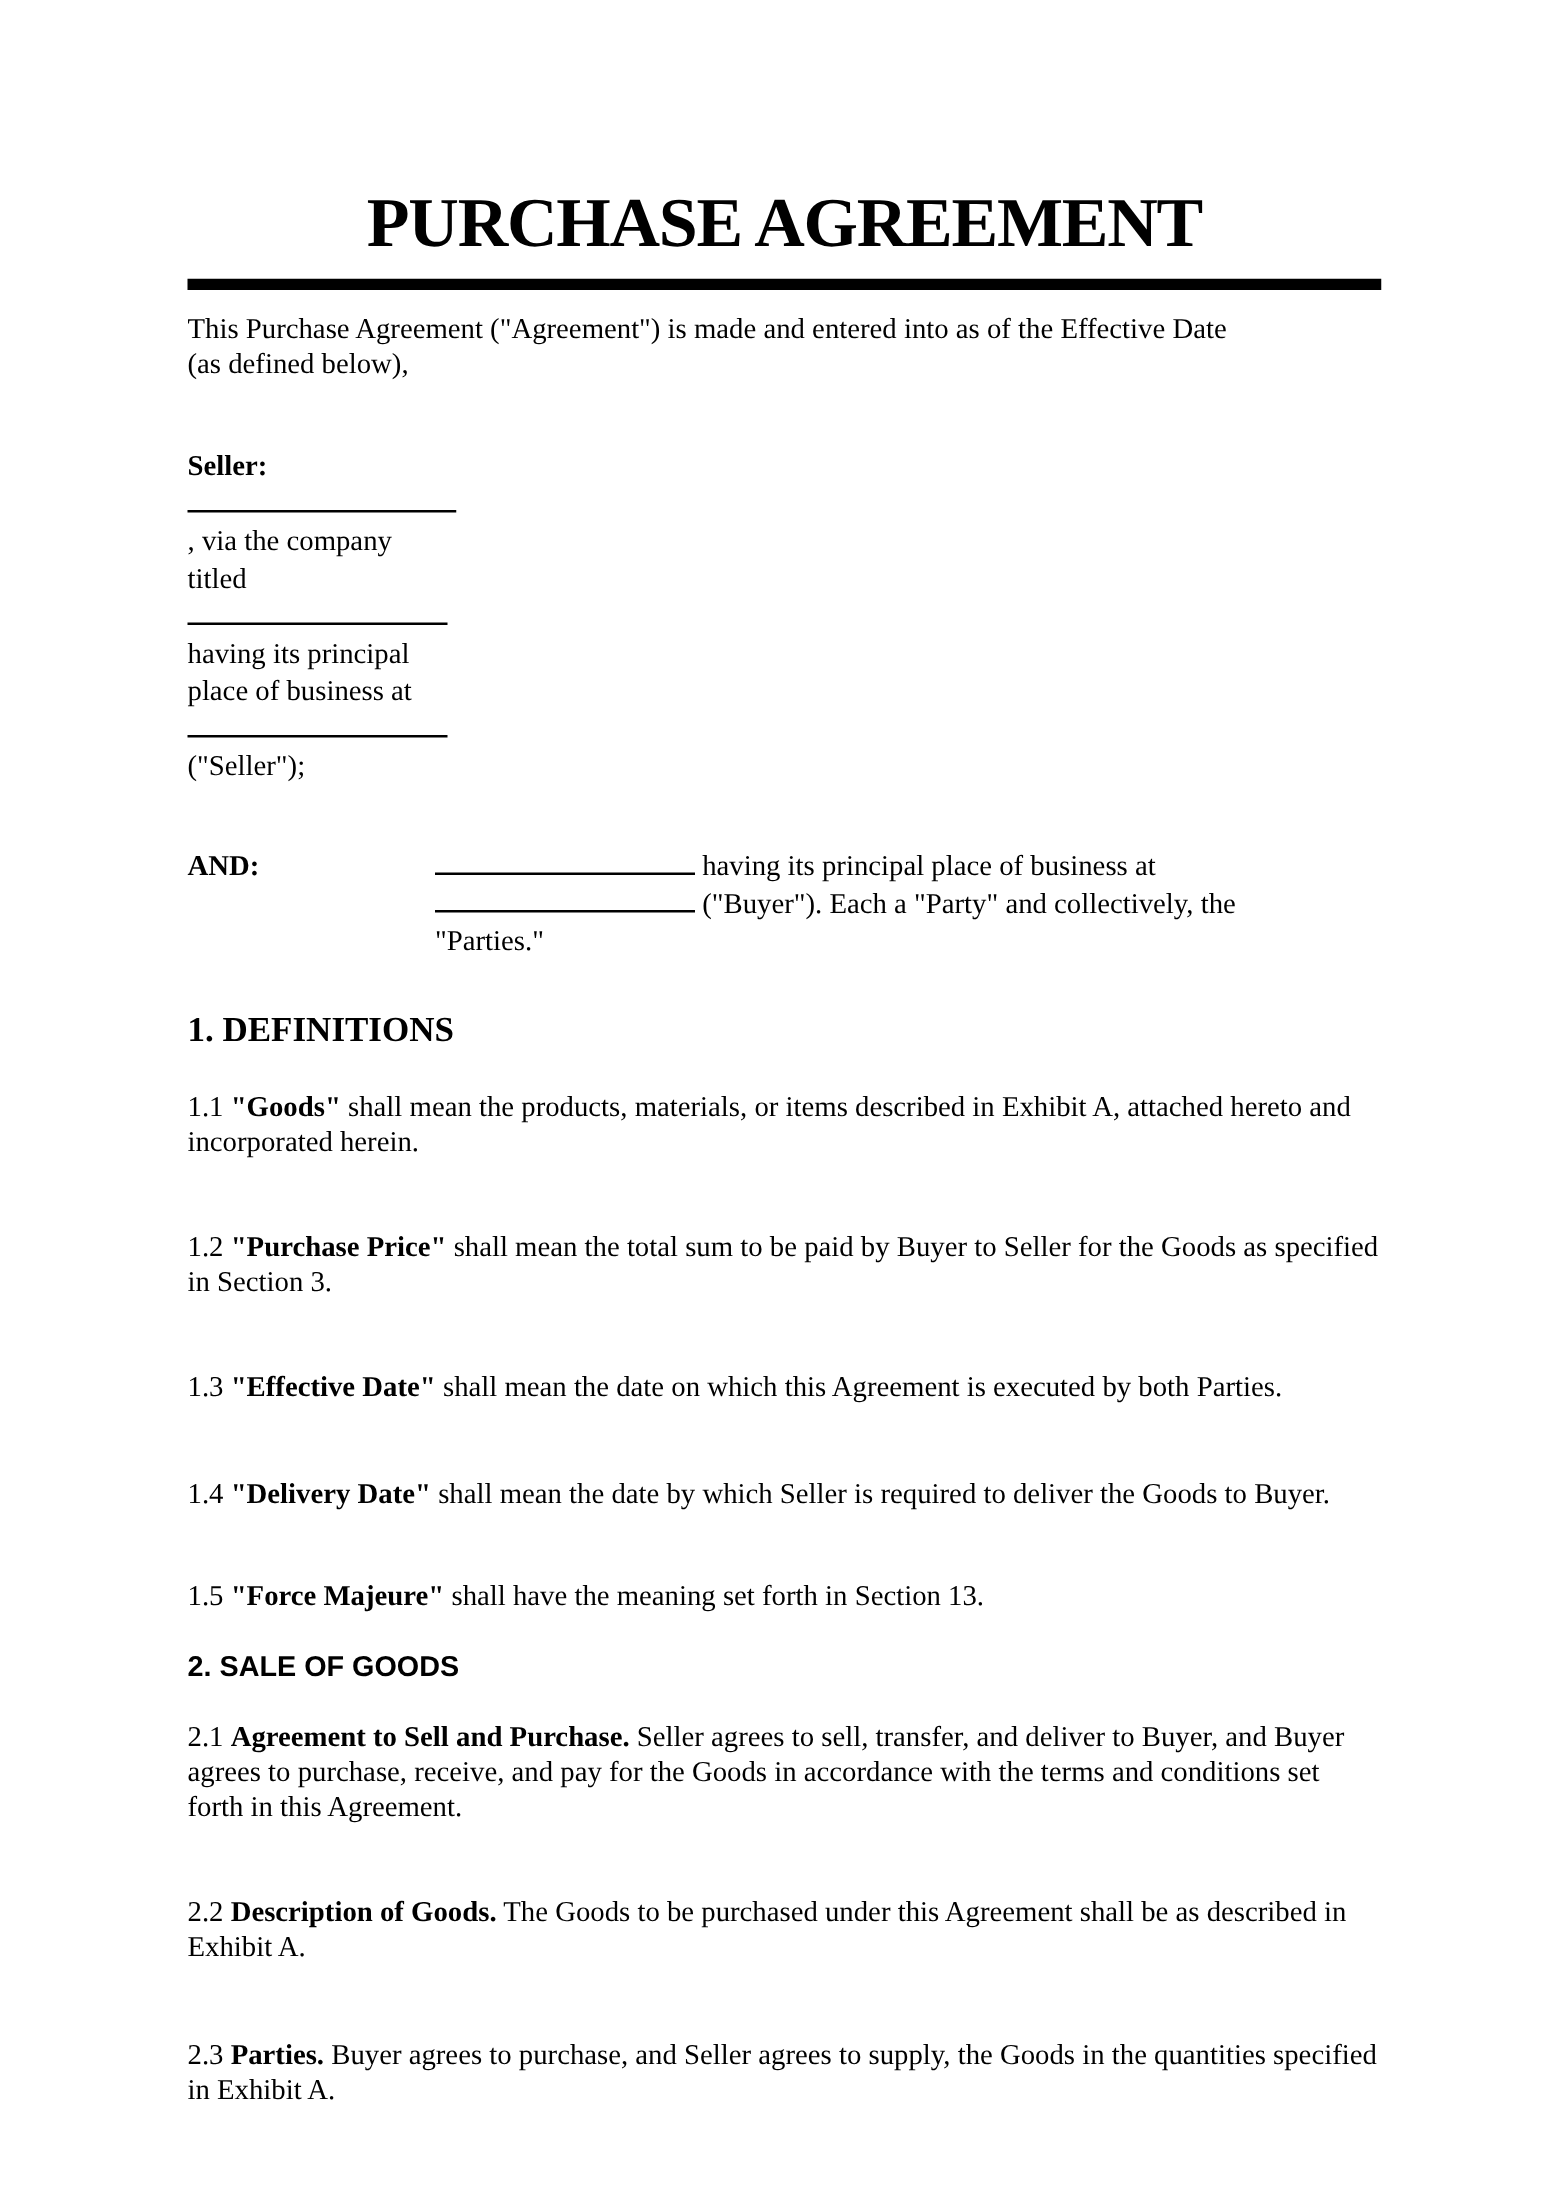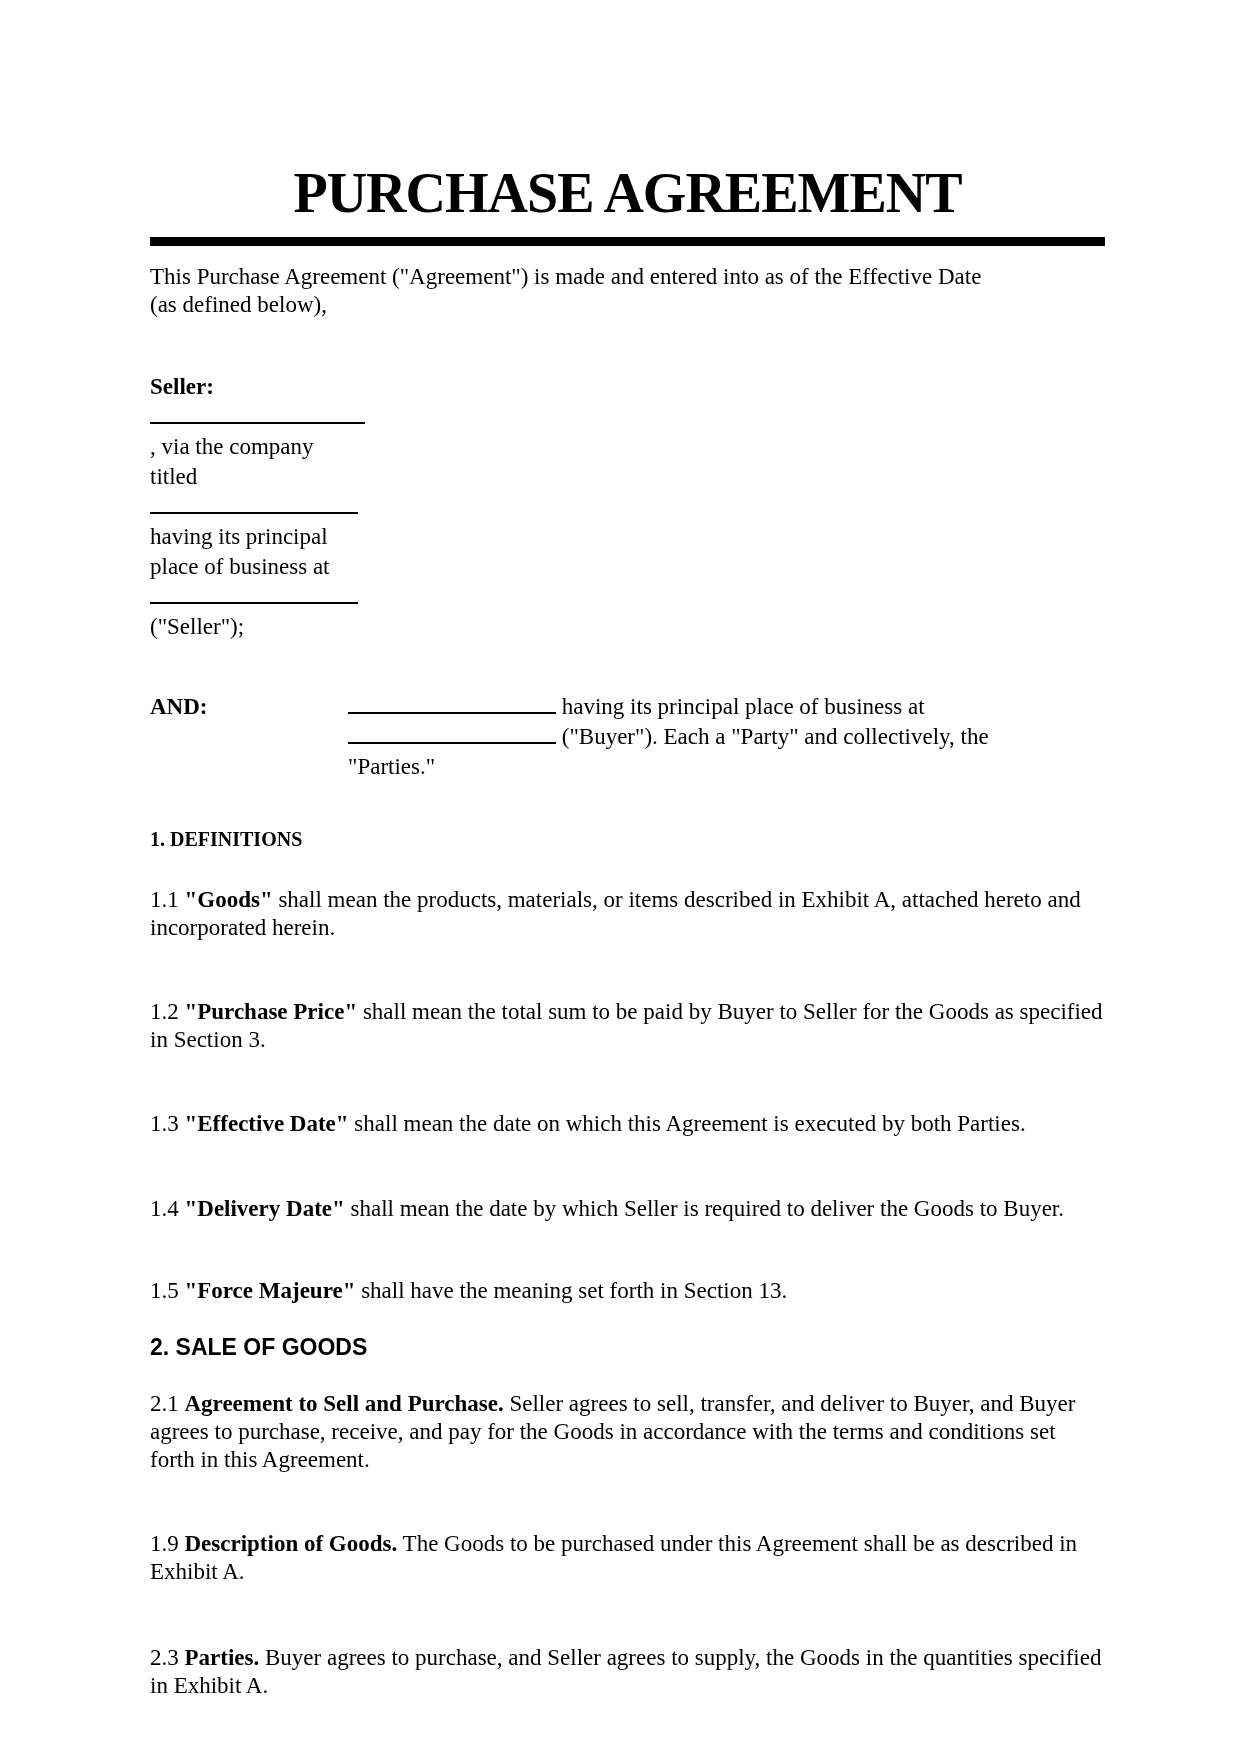--- a/index.html
+++ b/index.html
@@ -7,21 +7,21 @@
   .page {
     position: relative;
     width: 1240px;
     height: 1754px;
     margin: 0 auto;
     background: #ffffff;
     color: #000000;
     font-family: "Liberation Serif", "DejaVu Serif", serif;
     font-size: 23px;
     line-height: 28px;
-    padding: 15px 135px 0 150px;
+    padding: 1px 135px 0 150px;
     overflow: hidden;
   }
   h1, h2, p { margin: 0; padding: 0; }
 
   .title {
     margin-top: 148px;
     font-size: 56px;
     line-height: 60px;
     font-weight: bold;
     text-align: center;
@@ -57,21 +57,21 @@
     display: inline-block;
     height: 2px;
     border-bottom: 2px solid #000;
     vertical-align: baseline;
   }
   .w1 { width: 215px; }
   .w2 { width: 208px; }
 
   .sec-heading {
     font-weight: bold;
-    font-size: 20px;
+    font-size: 28px;
     line-height: 30px;
   }
   .sec-heading.serif { font-family: "Liberation Serif", "DejaVu Serif", serif; }
   .sec-heading.sans  { font-family: "Liberation Sans", "DejaVu Sans", sans-serif; font-size: 23px; }
   .h-definitions { margin-top: 42px; }
   .h-sale        { margin-top: 27px; }
 
   .clause { }
   .c11 { margin-top: 32px; }
   .c12 { margin-top: 56px; }
@@ -144,21 +144,21 @@
 
   <h2 class="sec-heading sans h-sale">2. SALE OF GOODS</h2>
 
   <p class="clause c21">
     <span>2.1</span>
     <span class="b">Agreement to Sell and Purchase.</span>
     <span>Seller agrees to sell, transfer, and deliver to Buyer, and Buyer agrees to purchase, receive, and pay for the Goods in accordance with the terms and conditions set forth in this Agreement.</span>
   </p>
 
   <p class="clause c22">
-    <span>1.9</span>
+    <span>2.2</span>
     <span class="b">Description of Goods.</span>
     <span>The Goods to be purchased under this Agreement shall be as described in Exhibit A.</span>
   </p>
 
   <p class="clause c23">
     <span>2.3</span>
     <span class="b">Parties.</span>
     <span>Buyer agrees to purchase, and Seller agrees to supply, the Goods in the quantities specified in Exhibit A.</span>
   </p>
 

